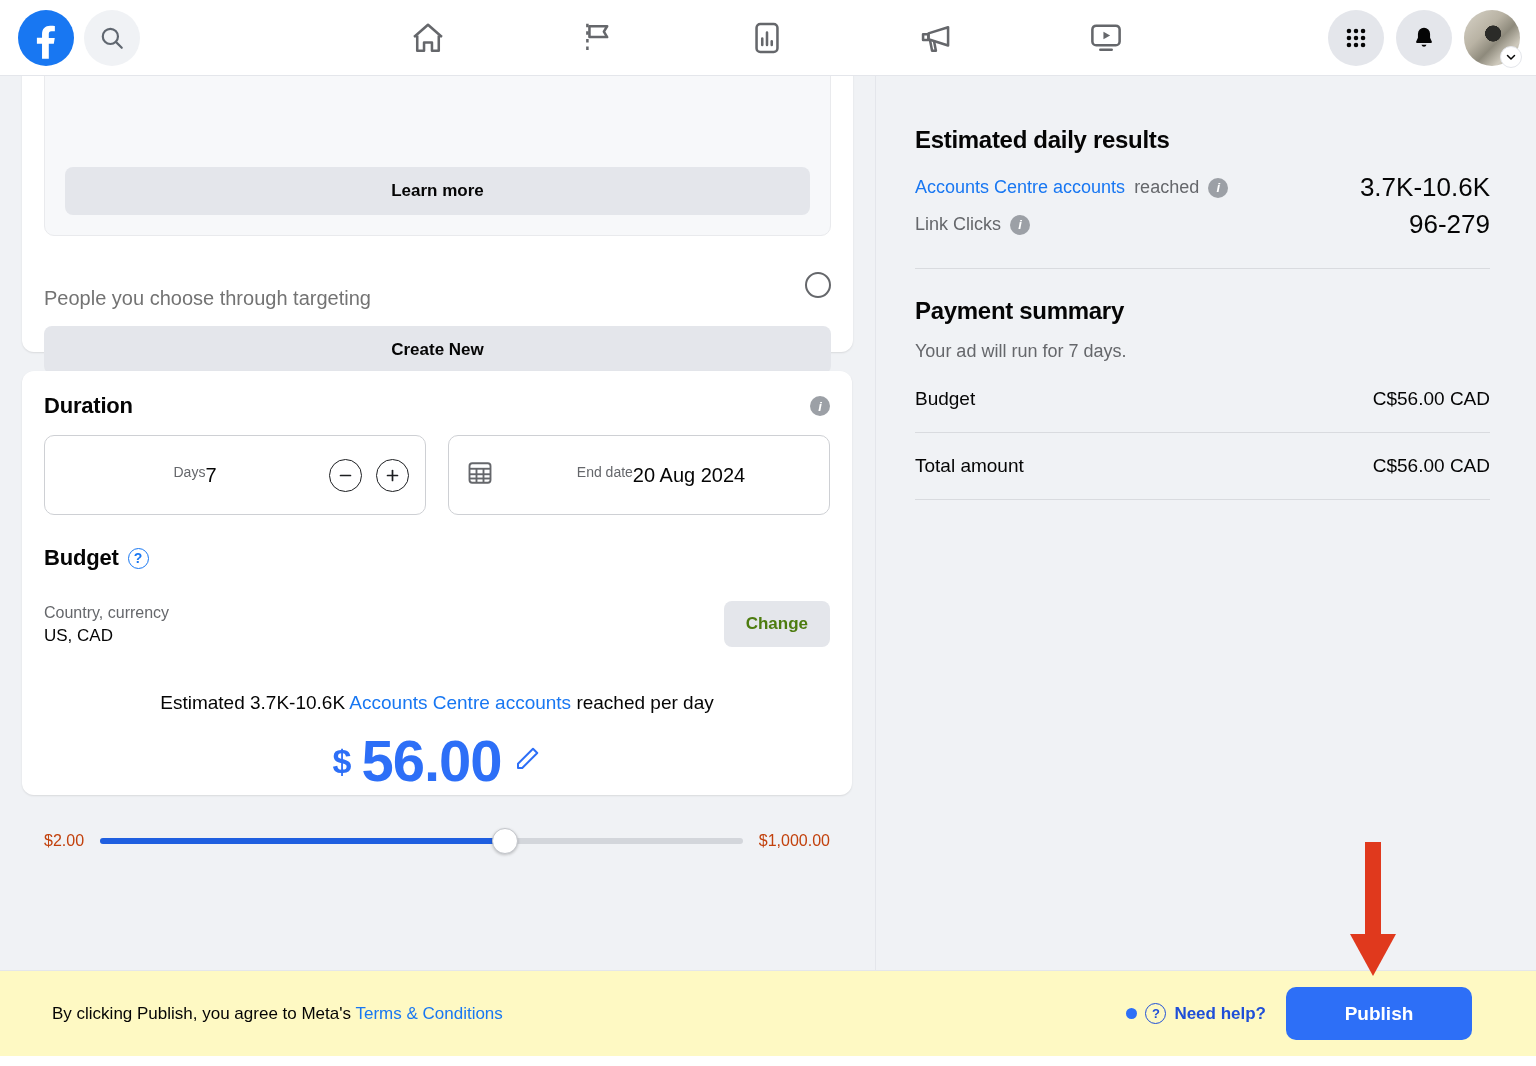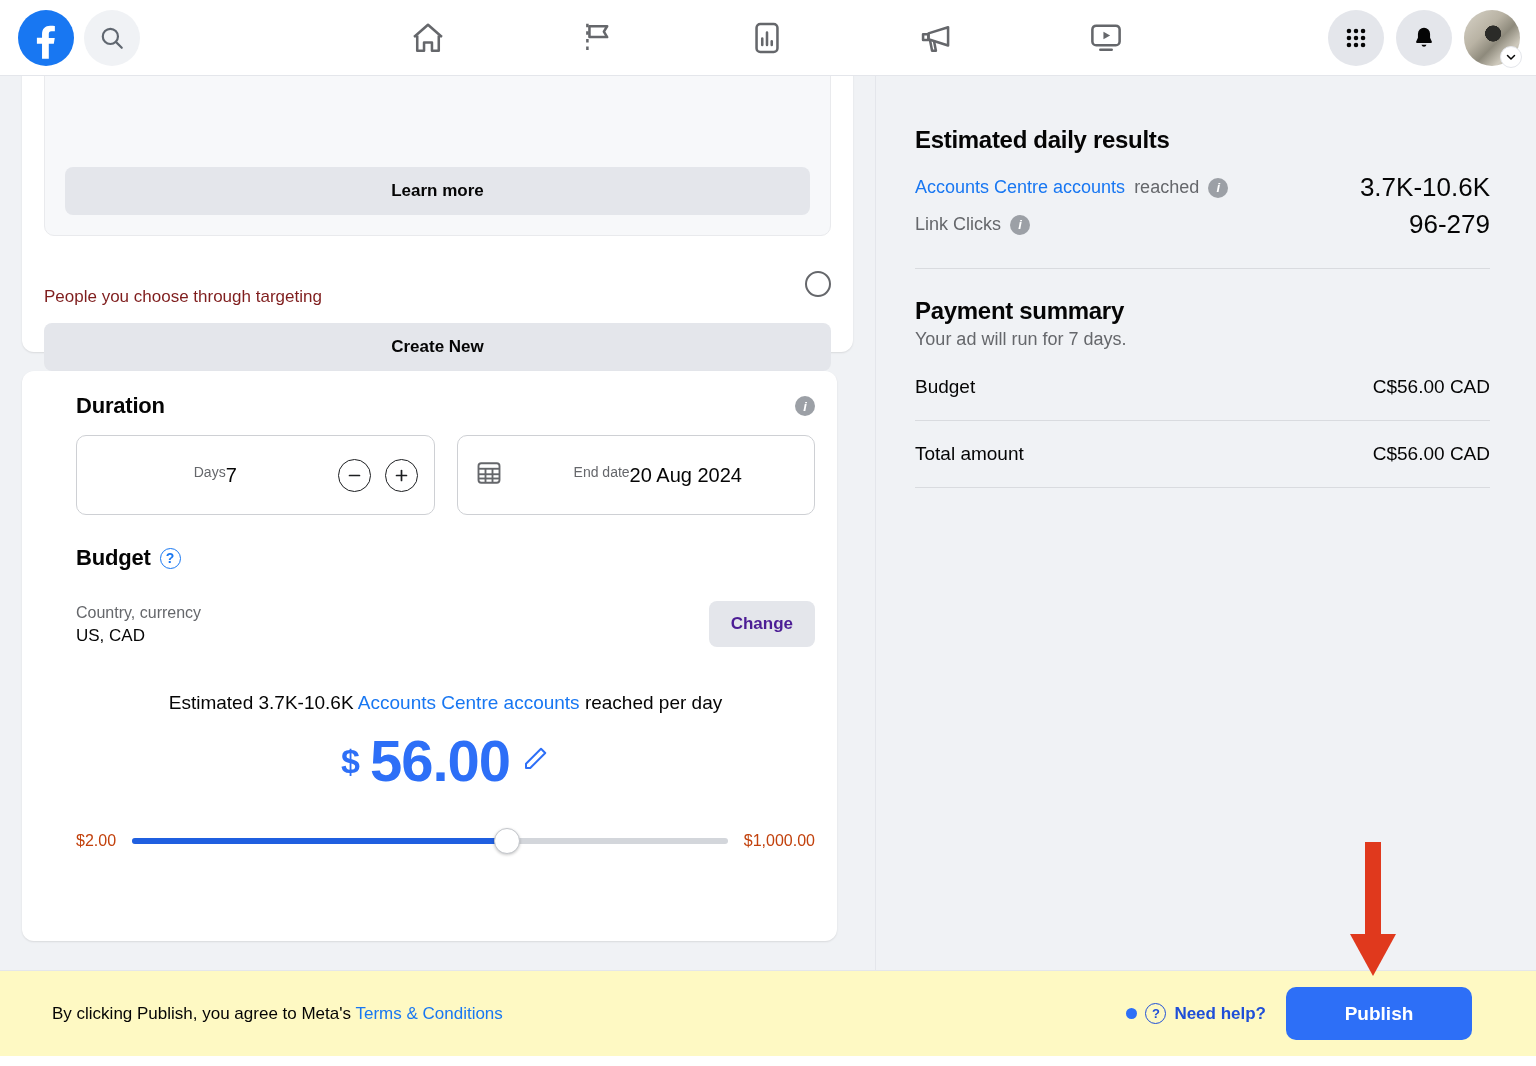--- a/index.html
+++ b/index.html
@@ -107,30 +107,30 @@
     border: none; border-radius: 8px;
     height: 48px;
     font-family: "Liberation Sans", sans-serif;
     font-size: 17px; font-weight: bold;
     cursor: pointer;
   }
   .option-row {
     display: flex; align-items: center; justify-content: space-between;
     padding: 24px 22px 0 22px;
   }
-  .option-label { font-size: 17px; color: #7f1d1d; margin-top: 27px; }
+  .option-label { font-size: 20px; color: #737373; margin-top: 27px; }
   .radio {
     width: 26px; height: 26px; border-radius: 50%;
     border: 2px solid #65676b; background: #fff;
     cursor: pointer; flex: none;
   }
   .create-new-wrap { padding: 16px 22px 26px 22px; }
 
   
-  #card-duration { position: absolute; top: 295px; left: 0; right: 16px; height: 570px; padding-left: 32px; }
+  #card-duration { position: absolute; top: 295px; left: 0; right: 1px; height: 424px; }
   .sec-head {
     display: flex; align-items: center; justify-content: space-between;
     padding: 22px 22px 0 22px;
   }
   .sec-title { font-size: 22px; font-weight: bold; color: #050505; letter-spacing: -.2px; }
   .info-circle {
     width: 20px; height: 20px; border-radius: 50%;
     background: #9ca0a6; color: #fff;
     font-size: 13px; font-weight: bold; font-style: italic;
     display: flex; align-items: center; justify-content: center;
@@ -164,21 +164,21 @@
 
   .budget-head { display: flex; align-items: center; gap: 9px; padding: 30px 22px 0 22px; }
   .currency-row {
     display: flex; align-items: flex-start; justify-content: space-between;
     padding: 30px 22px 0 22px;
   }
   .currency-block { display: flex; flex-direction: column; }
   .currency-label { font-size: 16px; color: #65676b; line-height: 1.45; }
   .currency-value { font-size: 17px; color: #050505; line-height: 1.4; }
   .change-btn {
-    background: #e4e6eb; color: #4c1d95;
+    background: #e4e6eb; color: #4d7c0f;
     border: none; border-radius: 8px;
     height: 46px; padding: 0 22px;
     font-family: "Liberation Sans", sans-serif;
     font-size: 17px; font-weight: bold; cursor: pointer;
   }
   .est-line {
     text-align: center; font-size: 19px; color: #050505;
     padding: 44px 22px 0 22px;
   }
   .link { color: #1877f2; cursor: pointer; text-decoration: none; }
@@ -217,21 +217,21 @@
   
   .rp-title { font-size: 24px; font-weight: bold; color: #050505; letter-spacing: -.3px; }
   .rp-row {
     display: flex; align-items: center; justify-content: space-between;
     gap: 14px; margin-top: 18px;
   }
   .rp-row-label { display: flex; align-items: center; gap: 9px; font-size: 18px; color: #65676b; }
   .rp-row-value { font-size: 26px; color: #050505; white-space: nowrap; }
   .rp-row.compact { margin-top: 6px; }
   .hr { height: 1px; background: #d9dbdf; margin: 28px 0 0 0; }
-  .rp-sub { font-size: 18px; color: #65676b; margin-top: 4px; }
+  .rp-sub { font-size: 18px; color: #65676b; margin-top: 16px; }
   .rp-pay-row {
     display: flex; align-items: center; justify-content: space-between;
     font-size: 19px; color: #050505;
     padding: 22px 0;
   }
   .rp-pay-row.first { padding-top: 26px; }
   .rp-note { font-size: 15px; color: #65676b; line-height: 1.5; margin-top: 24px; }
 
   
   .bottombar {

